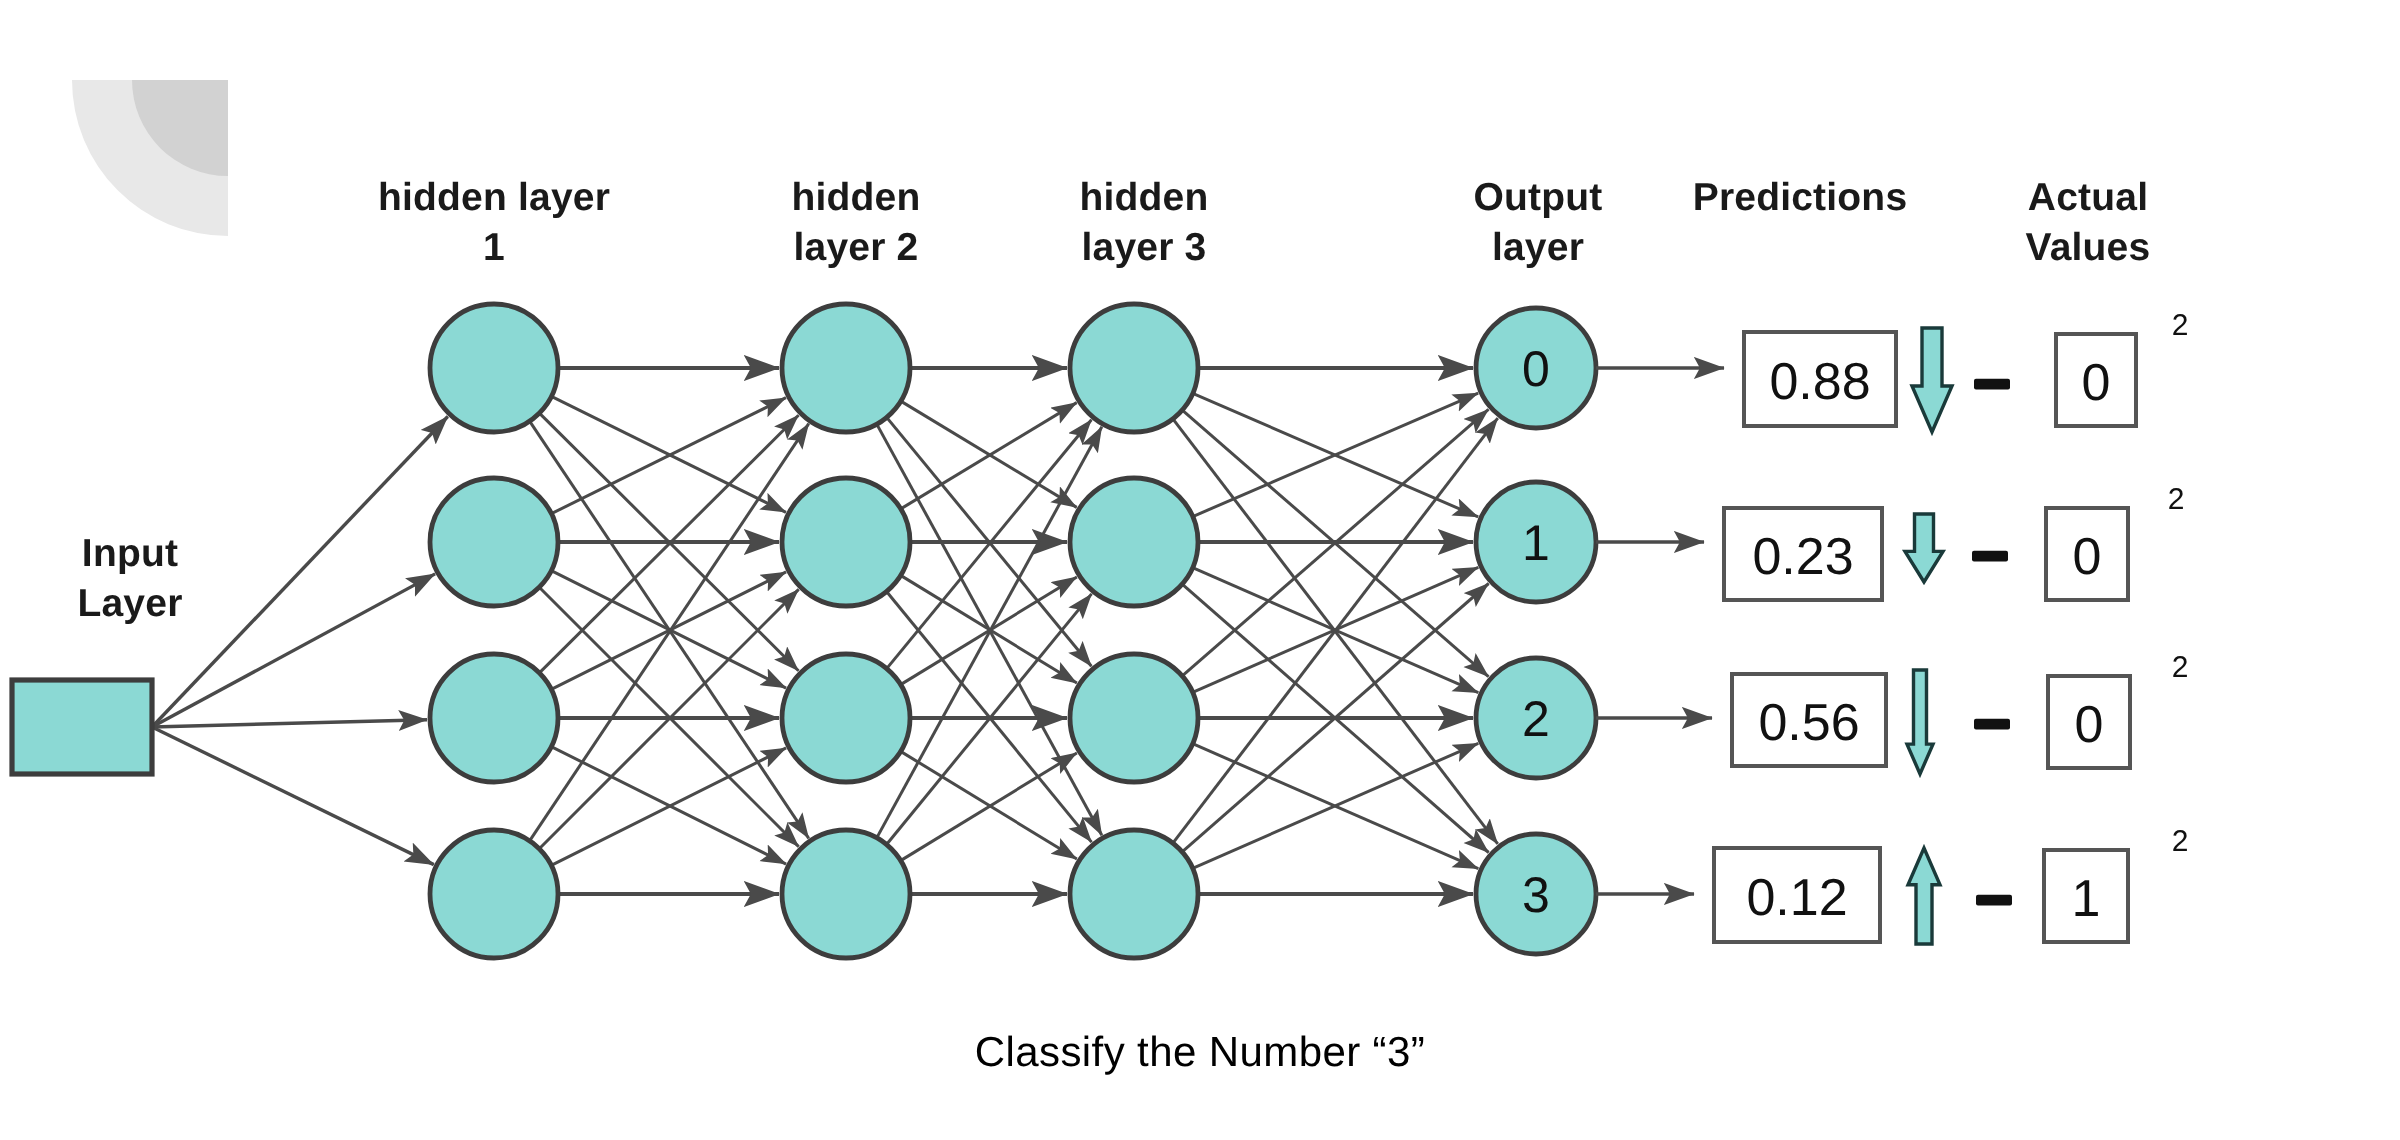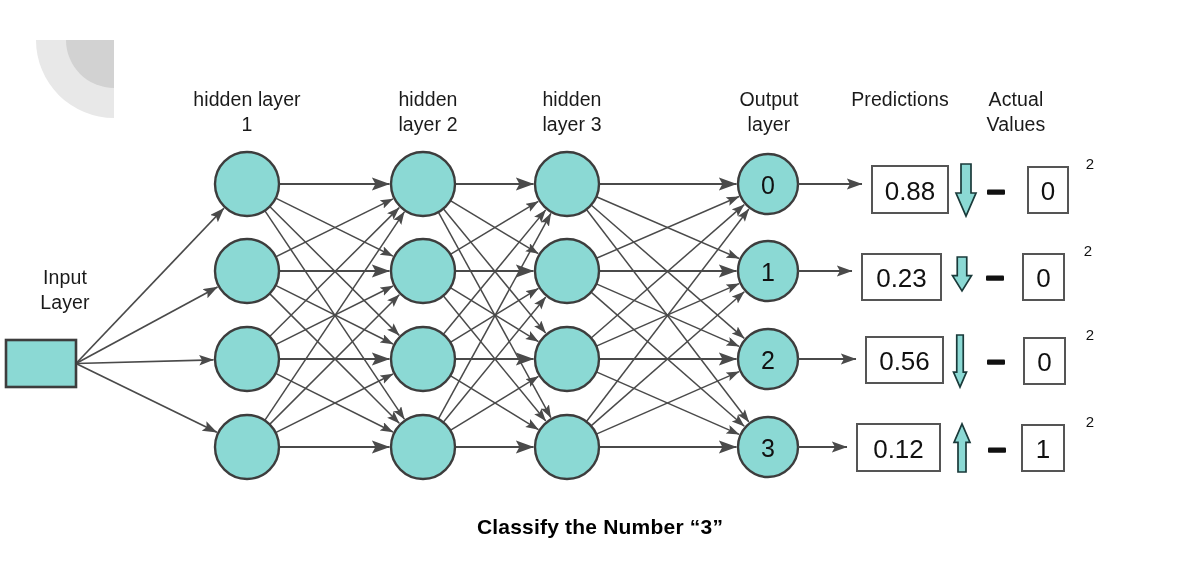--- a/index.html
+++ b/index.html
@@ -26,20 +26,21 @@
   }
   .lbl {
     position: absolute;
     font-family: "Liberation Sans", sans-serif;
     font-size: 19.5px;
     color: #1a1a1a;
     line-height: 1.28;
     text-align: center;
     white-space: pre-line;
     letter-spacing: 0.1px;
+    font-weight: bold;
   }
   .node-num {
     font-family: "Liberation Sans", sans-serif;
     font-size: 25px;
     fill: #111111;
     text-anchor: middle;
     dominant-baseline: central;
   }
   .boxnum {
     font-family: "Liberation Sans", sans-serif;
@@ -56,21 +57,21 @@
     dominant-baseline: central;
   }
   #caption {
     position: absolute;
     left: 0;
     width: 1200px;
     top: 515px;
     text-align: center;
     font-family: "Liberation Sans", sans-serif;
     font-size: 21px;
-    font-weight: bold;
+    font-weight: normal;
     color: #000000;
     letter-spacing: 0.2px;
   }
 </style>
 </head>
 <body>
 
 <div id="stage">
 
   <svg id="netsvg" viewBox="0 0 1200 570">
@@ -205,17 +206,17 @@
 Layer</div>
   <div class="lbl" id="lb-h1" style="left: 172px; top: 87px; width: 150px;">hidden layer
 1</div>
   <div class="lbl" id="lb-h2" style="left: 368px; top: 87px; width: 120px;">hidden
 layer 2</div>
   <div class="lbl" id="lb-h3" style="left: 512px; top: 87px; width: 120px;">hidden
 layer 3</div>
   <div class="lbl" id="lb-pred" style="left: 820px; top: 87px; width: 160px;">Predictions</div>
   <div class="lbl" id="lb-out" style="left: 714px; top: 87px; width: 110px;">Output
 layer</div>
-  <div class="lbl" id="lb-act" style="left: 956px; top: 87px; width: 120px;">Actual
+  <div class="lbl" id="lb-act" style="left: 984px; top: 87px; width: 120px;">Actual
 Values</div>
 
   <div id="caption">Classify the Number “3”</div>
 </div>
 
 </body></html>

